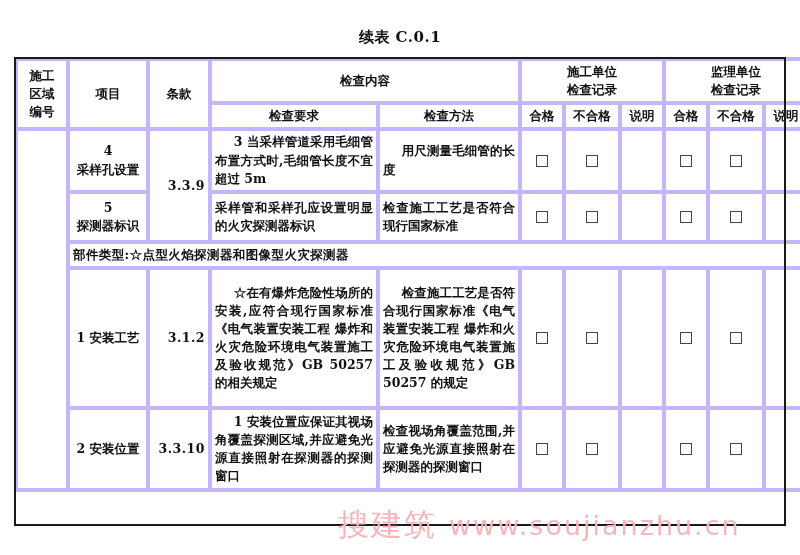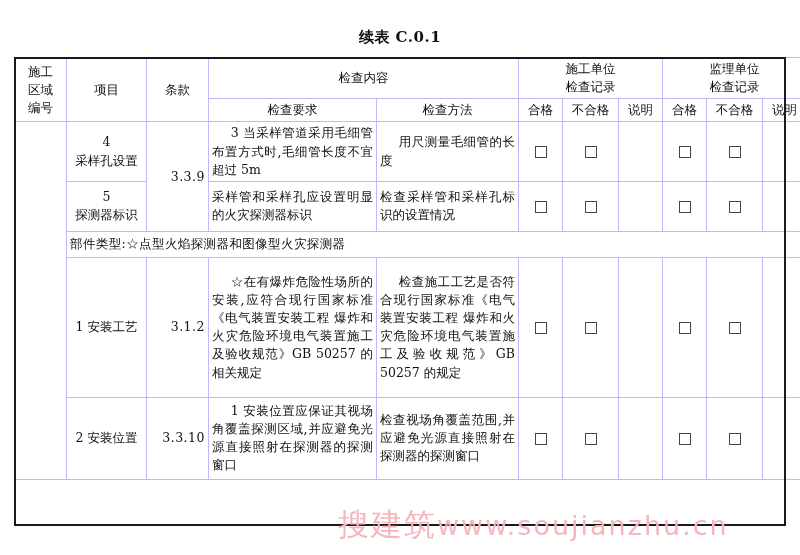--- a/index.html
+++ b/index.html
@@ -43,39 +43,39 @@
     width: 470px;
     font-size: 30px;
     color: #f5b6bc;
     font-family: "DejaVu Sans", "Liberation Sans", sans-serif;
     white-space: nowrap;
     letter-spacing: 1px;
     z-index: 5;
     pointer-events: none;
   }
   .watermark .wm-cn { font-size: 31px; letter-spacing: 2px; margin-top: 24px; }
-  .watermark .wm-url { font-size: 27px; letter-spacing: 2px; margin-left: 0; }
+  .watermark .wm-url { font-size: 27px; letter-spacing: 2px; margin-left: 12px; }
 
   
   table.insp {
     position: absolute;
     left: 14px;
     top: 57px;
     width: 772px;
     border-collapse: collapse;
     table-layout: fixed;
     font-size: 12.5px;
     z-index: 2;
     background: transparent;
   }
   table.insp td, table.insp th {
-    border: 1px solid #c4b5fd;
+    border: 4px solid #c4b5fd;
     padding: 2px 3px;
     vertical-align: middle;
-    font-weight: normal;
+    font-weight: bold;
     line-height: 1.45;
     background: transparent;
   }
   
   table.insp {
     outline: none;
   }
   .frame-top, .frame-bottom, .frame-left, .frame-right {
     position: absolute;
     background: #1a1a1a;
@@ -199,21 +199,21 @@
         <td class="checkcell"><span class="chk"></span></td>
         <td class="checkcell"></td>
       </tr>
 
       <tr class="row-h2">
         <td class="item-cell">
           <div>5</div>
           <div>探测器标识</div>
         </td>
         <td class="content-cell noindent">采样管和采样孔应设置明显的火灾探测器标识</td>
-        <td class="content-cell noindent">检查采样管和采样孔标识的设置情况</td>
+        <td class="content-cell noindent">检查施工工艺是否符合现行国家标准</td>
         <td class="checkcell"><span class="chk"></span></td>
         <td class="checkcell"><span class="chk"></span></td>
         <td class="checkcell"></td>
         <td class="checkcell"><span class="chk"></span></td>
         <td class="checkcell"><span class="chk"></span></td>
         <td class="checkcell"></td>
       </tr>
 
       <tr class="row-div">
         <td class="divider-cell" colspan="10">部件类型:☆点型火焰探测器和图像型火灾探测器</td>

